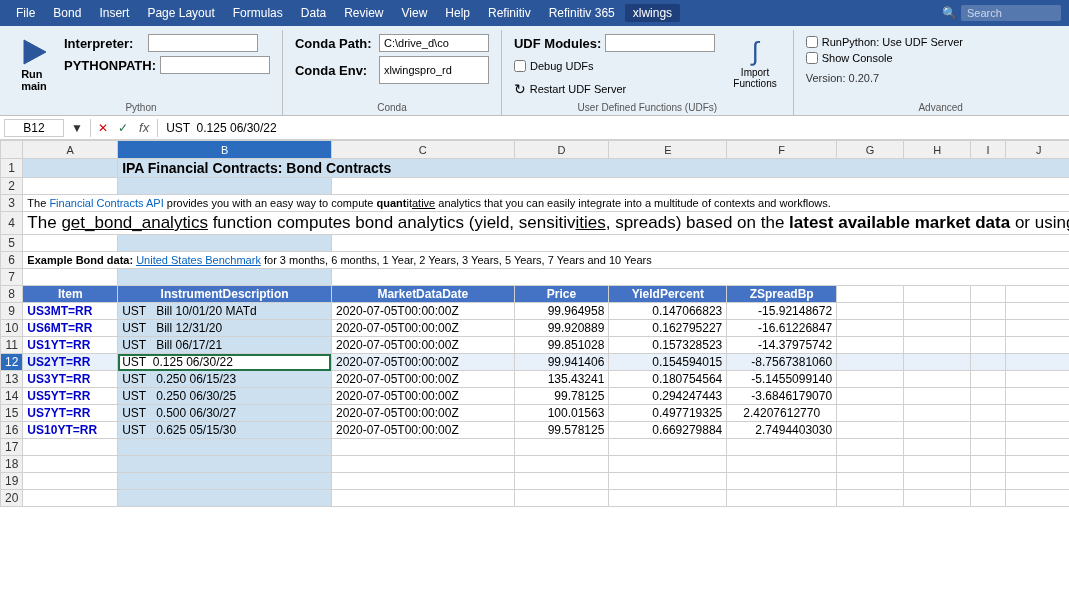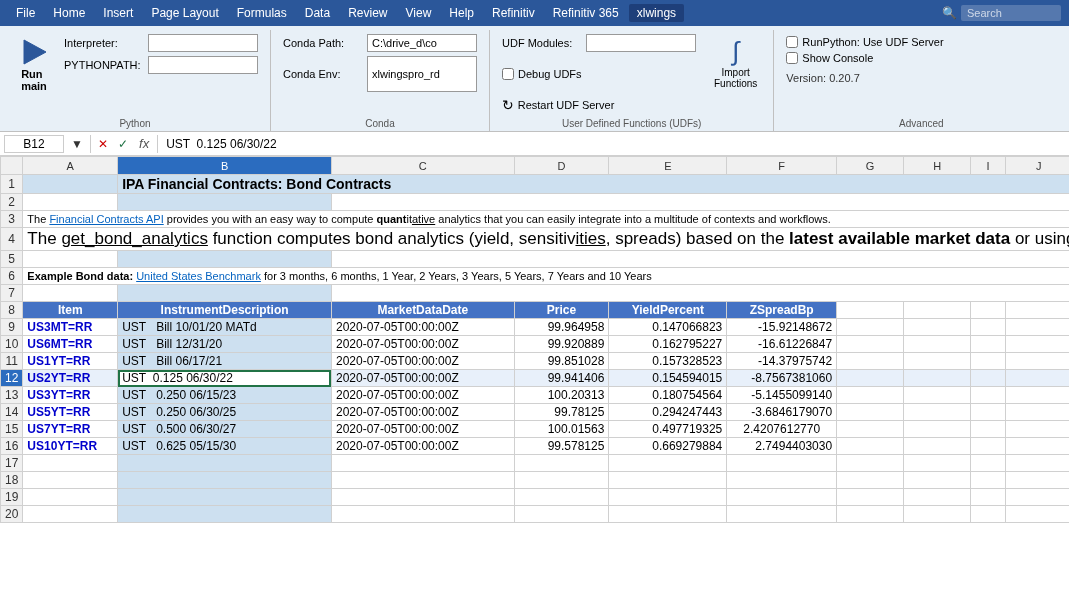--- a/index.html
+++ b/index.html
@@ -97,23 +97,24 @@
       gap: 4px;
       justify-content: center;
     }
     .ribbon-field-row {
       display: flex;
       align-items: center;
       gap: 4px;
       font-size: 11px;
     }
     .ribbon-field-row label {
-      font-size: 11px;
+      font-size: 13px;
       white-space: nowrap;
       min-width: 80px;
+      font-weight: bold;
     }
     .ribbon-field-row input {
       border: 1px solid #999;
       background: #fff;
       padding: 1px 4px;
       font-size: 11px;
       width: 120px;
       height: 18px;
     }
     .ribbon-checkbox-group {
@@ -248,21 +249,21 @@
     .row-header-selected {
       background: #2b6cbf !important;
       color: #fff !important;
     }
   </style>
 </head>
 <body>
 
 <div class="menu-bar">
   <span class="menu-item">File</span>
-  <span class="menu-item">Home</span>
+  <span class="menu-item">Bond</span>
   <span class="menu-item">Insert</span>
   <span class="menu-item">Page Layout</span>
   <span class="menu-item">Formulas</span>
   <span class="menu-item">Data</span>
   <span class="menu-item">Review</span>
   <span class="menu-item">View</span>
   <span class="menu-item">Help</span>
   <span class="menu-item">Refinitiv</span>
   <span class="menu-item">Refinitiv 365</span>
   <span class="menu-item active">xlwings</span>
@@ -300,30 +301,30 @@
 
   <div class="ribbon-group">
     <div class="ribbon-group-content">
       <div class="ribbon-fields">
         <div class="ribbon-field-row">
           <label>Conda Path:</label>
           <input type="text" value="C:\drive_d\co" style="width: 110px; border: 1px solid rgb(153, 153, 153); padding: 1px 4px; font-size: 11px; height: 18px;">
         </div>
         <div class="ribbon-field-row">
           <label>Conda Env:</label>
-          <input type="text" value="xlwingspro_rd" style="width: 110px; border: 1px solid rgb(153, 153, 153); padding: 0 4px; font-size: 11px; height: 36px;">
+          <input type="text" value="xlwingspro_rd" style="width: 110px; border: 1px solid rgb(153, 153, 153); padding: 0 4px; font-size: 11px; height: 28px;">
         </div>
       </div>
     </div>
     <div class="ribbon-group-label">Conda</div>
   </div>
 
   <div class="ribbon-group">
     <div class="ribbon-group-content">
-      <div style="display:flex;flex-direction:column;gap:16px;">
+      <div style="display:flex;flex-direction:column;gap:8px;">
         <div class="ribbon-field-row">
           <label>UDF Modules:</label>
           <input type="text" value="" style="width: 110px; border: 1px solid rgb(153, 153, 153); padding: 1px 4px; font-size: 11px; height: 18px;">
         </div>
         <div class="ribbon-checkbox-row">
           <input type="checkbox" style="">
           <label>Debug UDFs</label>
         </div>
         <div class="restart-btn">
           <span class="spin-icon">↻</span>
@@ -414,21 +415,21 @@
         <tr>
           <td class="row-header">2</td>
           <td></td>
           <td style="background:#cde0f0;"></td>
           <td colspan="10"></td>
         </tr>
 
         <tr>
           <td class="row-header">3</td>
           <td colspan="12" style="font-size:11px;color:#000;">
-            The <span style="color:#0563c1;text-decoration:underline;">Financial Contracts API</span> provides you with an easy way to compute <span style="font-weight:bold;">quant</span>it<span style="text-decoration:underline;">ative</span> analytics that you can easily integrate into a multitude of contexts and workflows.
+            The <span style="color:#0563c1;">Financial Contracts API</span> provides you with an easy way to compute <span style="font-weight:bold;">quant</span>it<span style="text-decoration:underline;">ative</span> analytics that you can easily integrate into a multitude of contexts and workflows.
           </td>
         </tr>
 
         <tr>
           <td class="row-header">4</td>
           <td colspan="12" style="font-size:17px;color:#000;">
             The <span style="text-decoration:underline;">get_bond_analytics</span> function computes bond analytics (yield, sensitiv<span style="text-decoration:underline;">ities</span>, spreads) based on the <span style="font-weight:bold;">latest available market data</span> or using end of day data.
           </td>
         </tr>
 
@@ -531,21 +532,21 @@
             <td style="background:#e8f0fa;"></td>
             <td style="background:#e8f0fa;"></td>
             <td style="background:#e8f0fa;"></td>
         </tr>
 
         <tr>
           <td class="row-header">13</td>
           <td style="color:#0000cc;font-weight:bold;">US3YT=RR</td>
           <td style="background:#cde0f0;">UST&nbsp;&nbsp;&nbsp;0.250 06/15/23</td>
           <td>2020-07-05T00:00:00Z</td>
-          <td style="text-align:right;">100.20313</td>
+          <td style="text-align:right;">135.43241</td>
           <td style="text-align:right;">0.180754564</td>
           <td style="text-align:right;">-5.1455099140</td>
           <td></td>
             <td></td>
             <td></td>
             <td></td>
             <td></td>
             <td></td>
         </tr>
 

